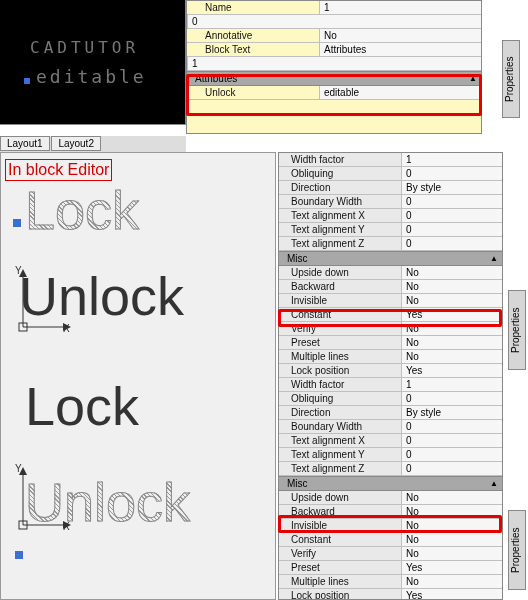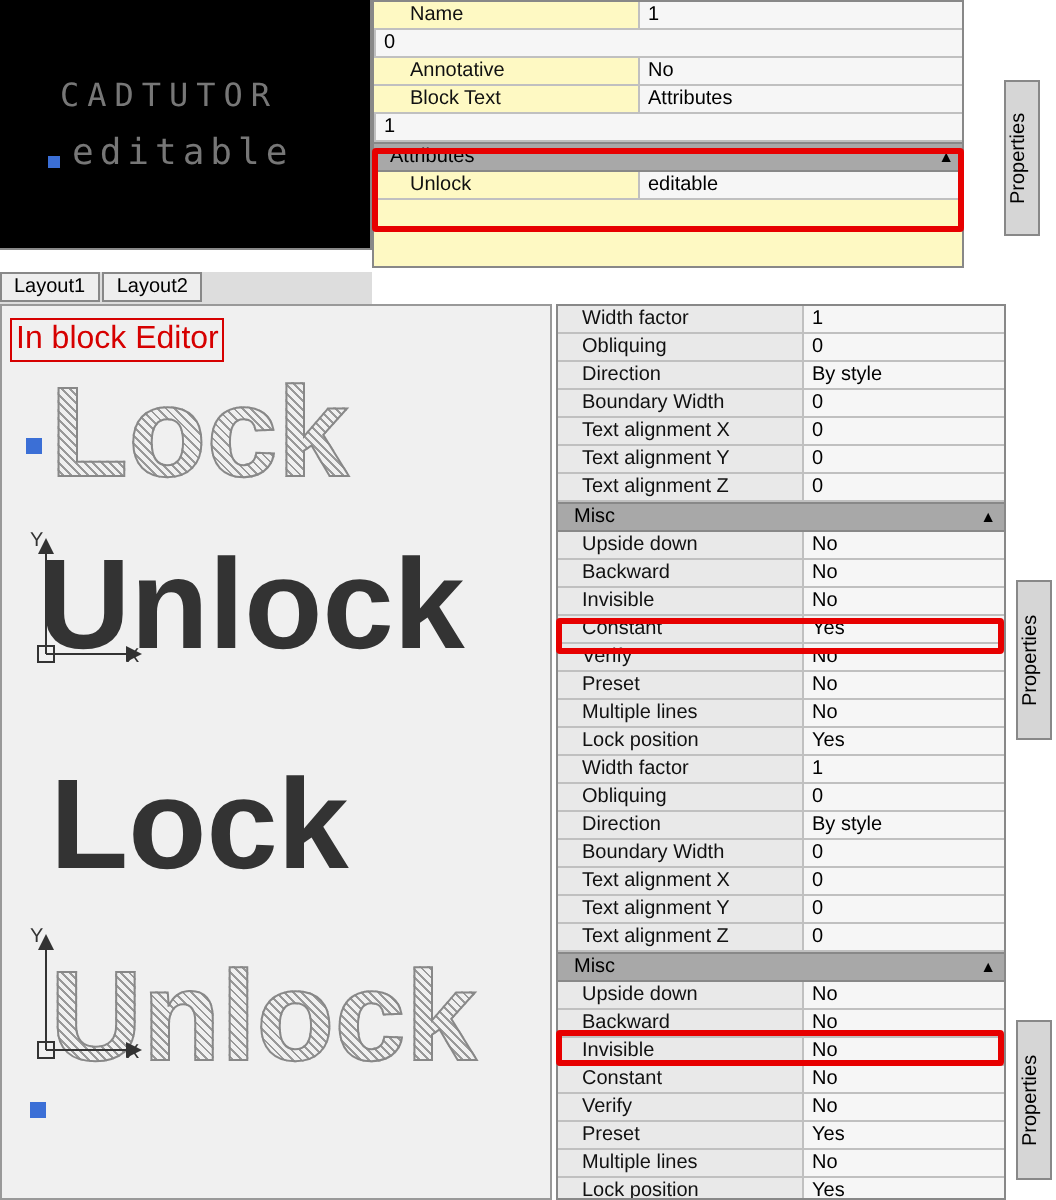--- a/index.html
+++ b/index.html
@@ -24,21 +24,21 @@
   .hilite-top { position: absolute; left: 186px; top: 74px; width: 296px; height: 42px; pointer-events: none; }
 
   .vlabel { position: absolute; writing-mode: vertical-rl; transform: rotate(180deg); font-size: 10px; color: #000; background: #d6d6d6; padding: 8px 1px; border: 1px solid #888; text-align: center; }
   .vlabel.top { left: 502px; top: 40px; width: 18px; height: 78px; }
 
   
   .bottom-wrap { position: absolute; left: 0; top: 152px; width: 528px; height: 448px; }
   .canvas2 { position: absolute; left: 0; top: 0; width: 276px; height: 448px; background: #f0f0f0; border: 1px solid #999; }
   .red-label { position: absolute; left: 4px; top: 6px; color: #d60000; font-size: 16px; padding: 1px 2px; border: 1px solid #d60000; }
 
-  .bigtext { position: absolute; font-family: Arial, sans-serif; color: #333; font-size: 64px; font-weight: 700; }
+  .bigtext { position: absolute; font-family: Arial, sans-serif; color: #333; font-size: 54px; font-weight: 400; }
   .bigtext.dashed { color: transparent; -webkit-text-stroke: 1px #888; background: repeating-linear-gradient(45deg,#999,#999 1px,#f0f0f0 1px,#f0f0f0 3px); -webkit-background-clip: text; background-clip: text; }
   .ucs { position: absolute; font-size: 10px; color: #333; }
   .ucs .ax { position: absolute; }
   .blue-sq { position: absolute; width: 8px; height: 8px; background: #3b6fd6; }
 
   .prop2 { position: absolute; left: 278px; top: 0; width: 225px; height: 448px; background: #e9e9e9; border: 1px solid #888; overflow: hidden; }
   .prop2 .prop-label { flex: 0 0 122px; padding-left: 12px; }
   .prop2 .prop-val   { }
 
   .vlabel.mid { left: 508px; top: 290px; width: 18px; height: 80px; }

